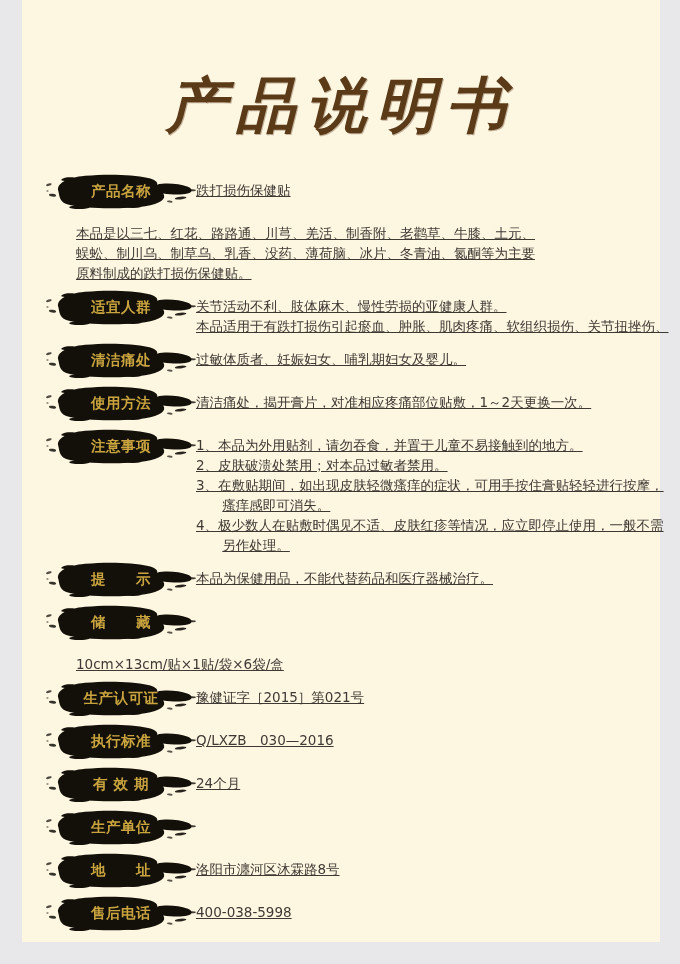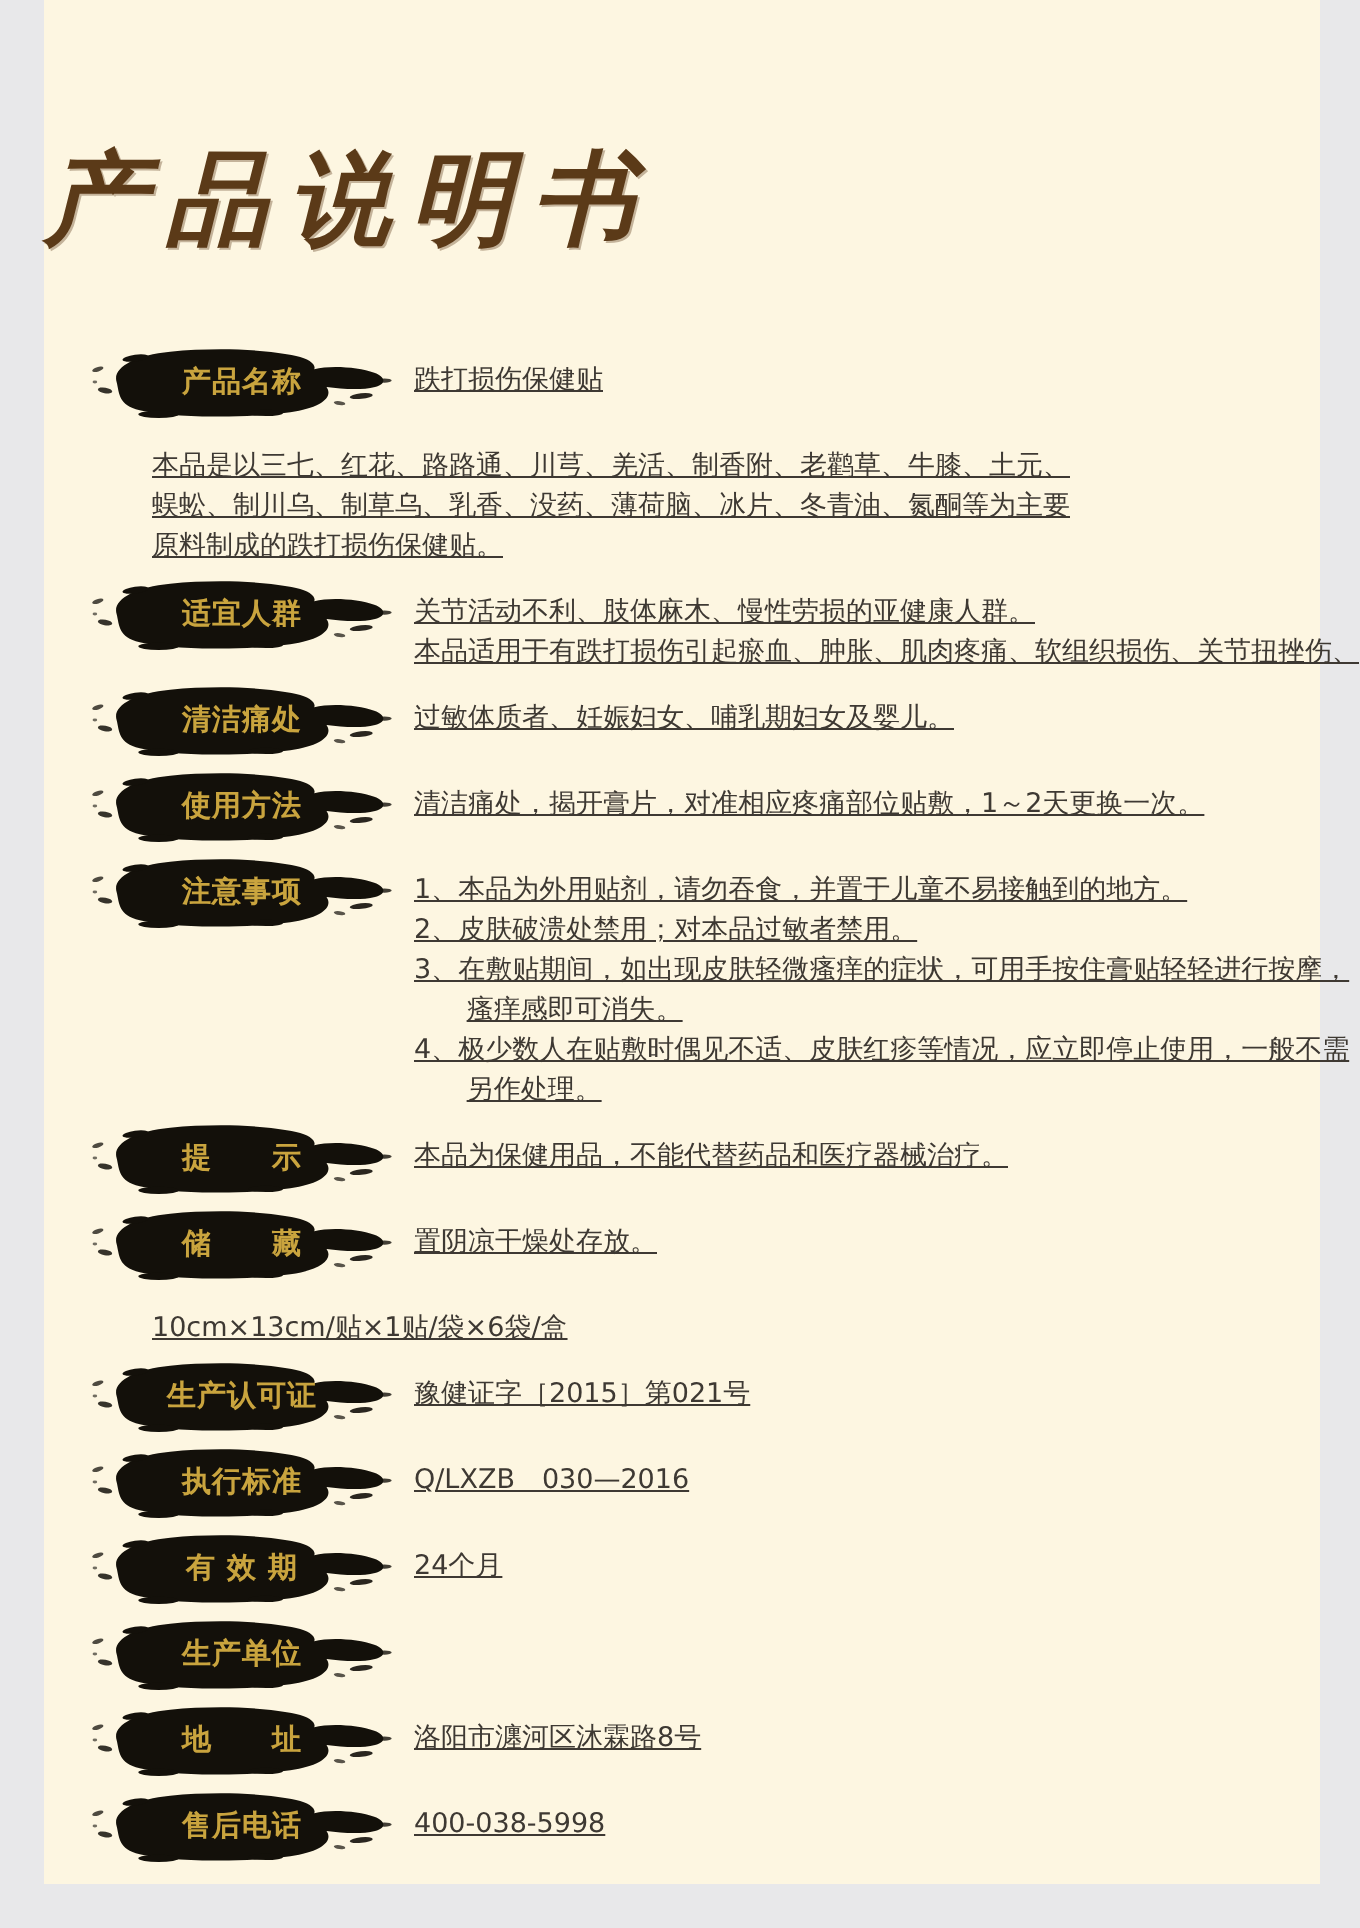--- a/index.html
+++ b/index.html
@@ -29,40 +29,39 @@
     top:0;
     width:638px;
     height:942px;
     background:var(--sheet);
   }
   .title{
     position:absolute;
     top:66px;
     left:0;
     width:100%;
-    text-align:left;
+    text-align:center;
     font-family:Liberation Serif, serif;
     font-style:italic;
     font-weight:bold;
-    font-size:51px;
+    font-size:60px;
     letter-spacing:10px;
     color:var(--title);
     text-shadow:1px 1px 0 rgba(90,55,23,.35);
   }
   .rows{
     position:absolute;
     left:38px;
     top:172px;
     right:14px;
   }
   .row{
     display:flex;
     align-items:flex-start;
     margin-bottom:5px;
-    gap:11px;
   }
   .label-wrap{
     position:relative;
     flex:0 0 120px;
     height:38px;
   }
   .brush{
     position:absolute;
     left:-14px;
     top:0;
@@ -212,23 +211,20 @@
           </div>
   </div>
 
   <div class="row">
     <div class="label-wrap">
       <svg class="brush" viewBox="0 0 210 54" preserveAspectRatio="none" aria-hidden="true">
         <use href="#brush-shape"></use>
       </svg>
       <span class="label-text">储　　藏</span>
     </div>
-    <div class="content">
-            <div class="line">置阴凉干燥处存放。</div>
-          </div>
   </div>
 
   <div class="row">
     <div class="content">
             <div class="line">10cm×13cm/贴×1贴/袋×6袋/盒</div>
           </div>
   </div>
 
   <div class="row">
     <div class="label-wrap">

